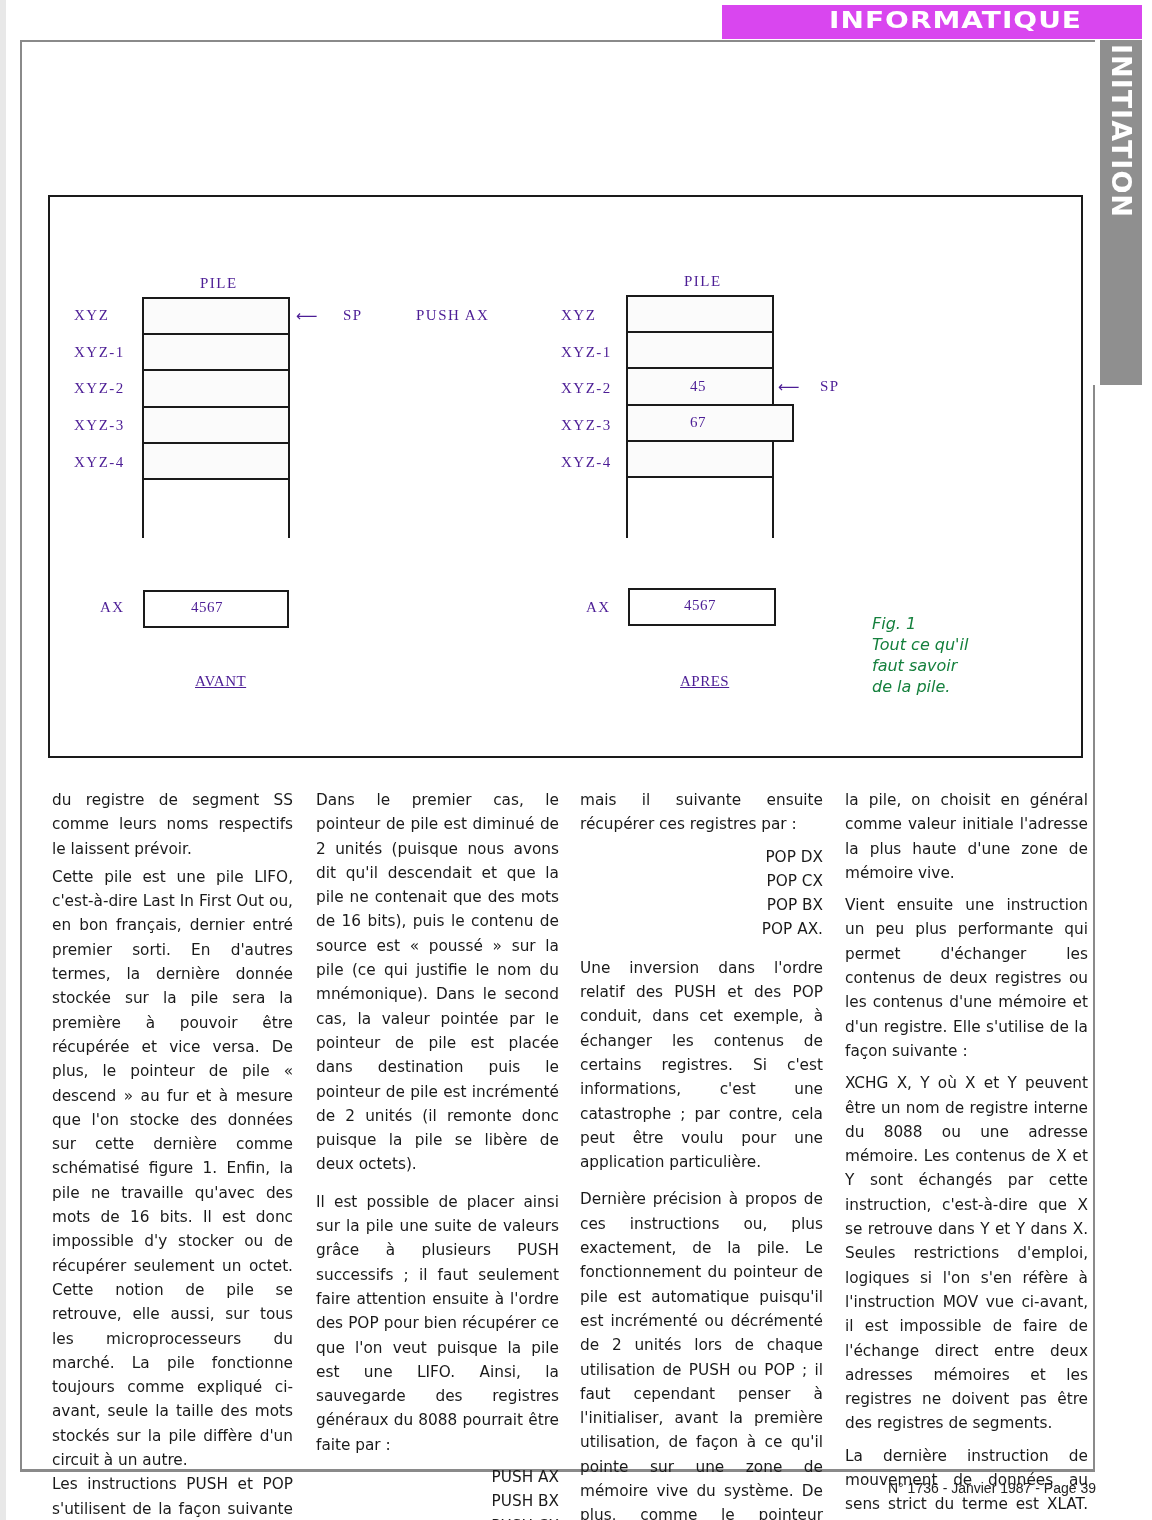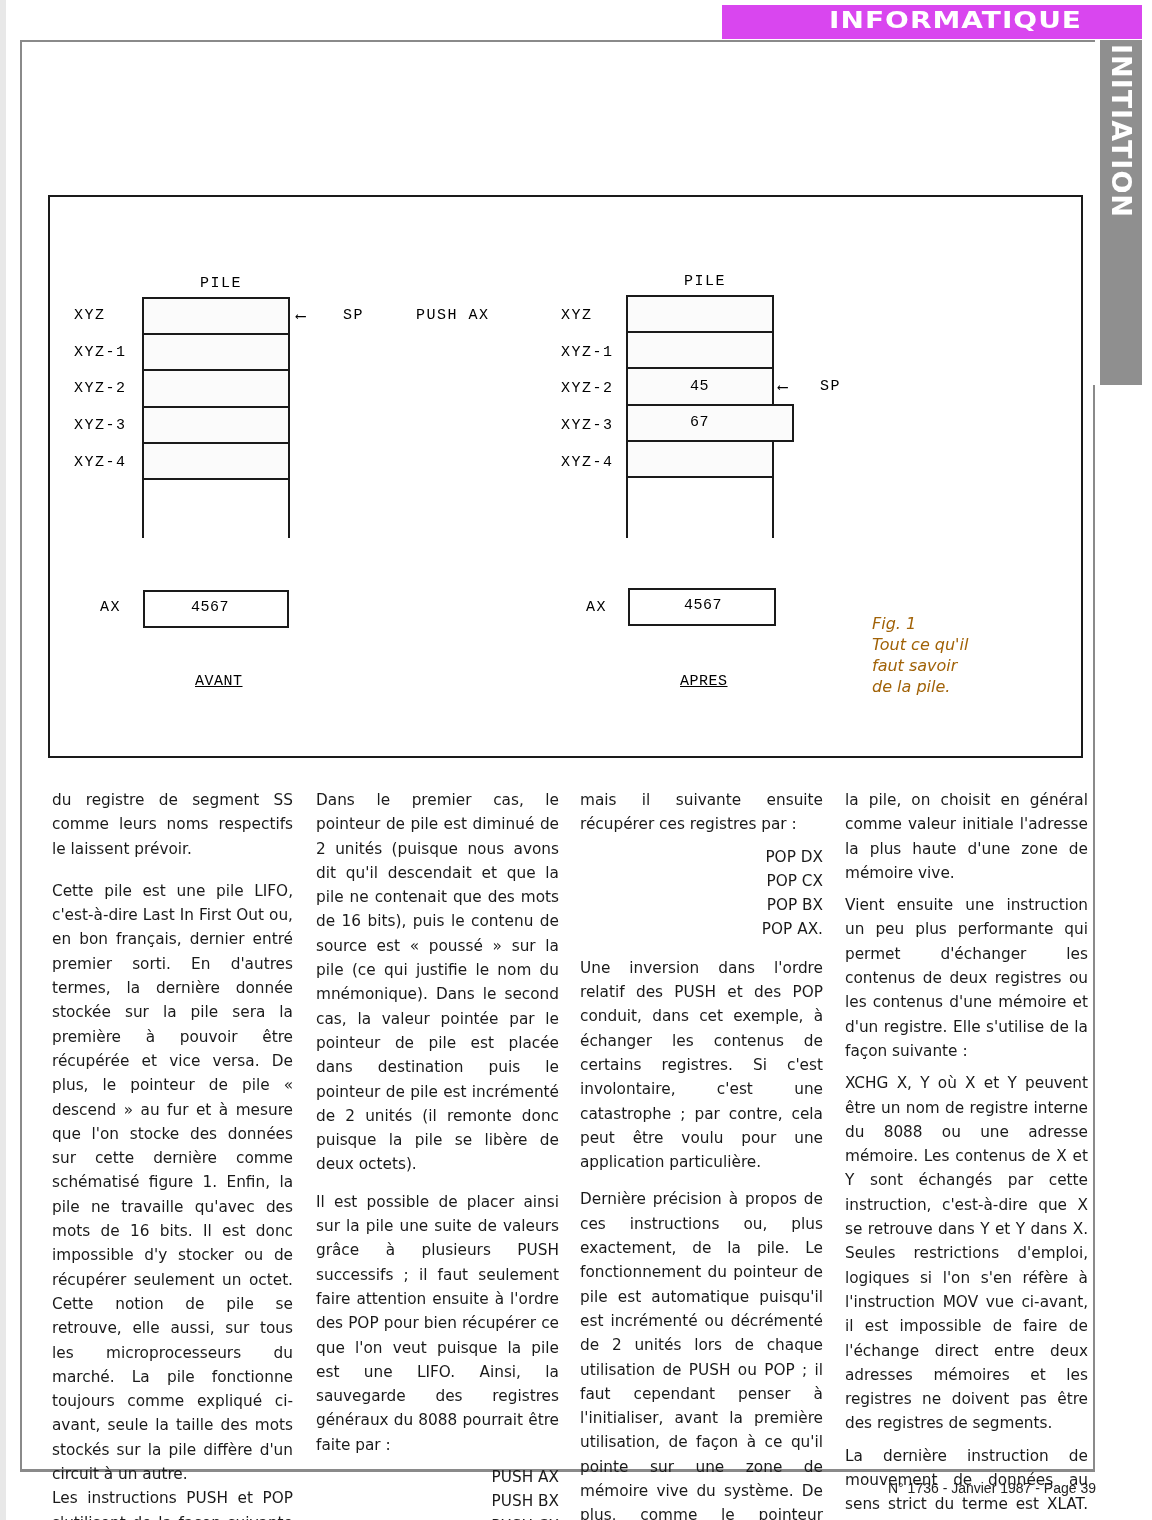--- a/index.html
+++ b/index.html
@@ -11,25 +11,25 @@
                 box-sizing:border-box; }
   .frame-right { position:absolute; left:1093px; top:385px; width:2px; height:1087px; background:#8a8a8a; }
   .header-band { position:absolute; left:722px; top:5px; width:420px; height:34px; background:#d946ef; }
   .header-band span { position:absolute; right:60px; top:1px; font-family:"DejaVu Sans", sans-serif; font-weight:bold;
                       font-size:28px; color:#ffffff; letter-spacing:1px; transform:scaleY(0.85); transform-origin:top; }
   .side-band { position:absolute; left:1100px; top:40px; width:42px; height:345px; background:#8f8f8f; }
   .side-band span { position:absolute; left:6px; top:4px; writing-mode:vertical-rl; font-weight:bold; font-size:27px;
                     color:#ffffff; letter-spacing:1px; }
   .figure { position:absolute; left:48px; top:195px; width:1035px; height:563px;
             border:2px solid #1a1a1a; box-sizing:border-box; }
-  .fig-text { position:absolute; font-family:Liberation Mono, monospace; font-size:15px; color:#000000; letter-spacing:1.5px; white-space:nowrap; }
+  .fig-text { position:absolute; font-family:Liberation Serif, serif; font-size:15px; color:#4c1d95; letter-spacing:1.5px; white-space:nowrap; }
   .cell { position:absolute; border:2px solid #1a1a1a; box-sizing:border-box; background:#fbfbfb; }
   .rail { position:absolute; width:2px; background:#1a1a1a; }
   .caption { position:absolute; left:822px; top:416px; font-family:"DejaVu Sans", sans-serif; font-style:italic;
-             font-size:16px; line-height:21px; color:#a16207; width:150px; }
+             font-size:16px; line-height:21px; color:#15803d; width:150px; }
   .col { position:absolute; top:788px; font-family:"DejaVu Sans", sans-serif; font-size:15.3px; line-height:24.3px;
          color:#1a1a1a; text-align:justify; }
   .col p { margin:0 0 8px 0; }
   .col .code { text-align:right; }
   .footer { position:absolute; left:888px; top:1480px; font-family:"Liberation Sans", sans-serif; font-size:14px; color:#222; }
 </style>
 </head>
 <body>
 
 <div class="left-edge"></div>
@@ -96,42 +96,42 @@
 
   <div class="caption">
     <div>Fig. 1</div>
     <div>Tout ce qu'il</div>
     <div>faut savoir</div>
     <div>de la pile.</div>
   </div>
 </div>
 
 <div class="col" style="left:52px;width:241px;">
-  <p style="margin-bottom:18px">du registre de segment SS comme leurs noms respectifs le laissent prévoir.</p>
+  <p style="margin-bottom:4px">du registre de segment SS comme leurs noms respectifs le laissent prévoir.</p>
   <p style="margin-bottom:0">Cette pile est une pile LIFO, c'est-à-dire Last In First Out ou, en bon français, dernier entré premier sorti. En d'autres termes, la dernière donnée stockée sur la pile sera la première à pouvoir être récupérée et vice versa. De plus, le pointeur de pile « descend » au fur et à mesure que l'on stocke des données sur cette dernière comme schématisé figure 1. Enfin, la pile ne travaille qu'avec des mots de 16 bits. Il est donc impossible d'y stocker ou de récupérer seulement un octet. Cette notion de pile se retrouve, elle aussi, sur tous les microprocesseurs du marché. La pile fonctionne toujours comme expliqué ci-avant, seule la taille des mots stockés sur la pile diffère d'un circuit à un autre.</p>
   <p>Les instructions PUSH et POP s'utilisent de la façon suivante :</p>
 
 </div>
 
 <div class="col" style="left:316px;width:243px;">
   <p style="margin-bottom:13px">Dans le premier cas, le pointeur de pile est diminué de 2 unités (puisque nous avons dit qu'il descendait et que la pile ne contenait que des mots de 16 bits), puis le contenu de source est « poussé » sur la pile (ce qui justifie le nom du mnémonique). Dans le second cas, la valeur pointée par le pointeur de pile est placée dans destination puis le pointeur de pile est incrémenté de 2 unités (il remonte donc puisque la pile se libère de deux octets).</p>
   <p>Il est possible de placer ainsi sur la pile une suite de valeurs grâce à plusieurs PUSH successifs ; il faut seulement faire attention ensuite à l'ordre des POP pour bien récupérer ce que l'on veut puisque la pile est une LIFO. Ainsi, la sauvegarde des registres généraux du 8088 pourrait être faite par :</p>
   <div class="code">PUSH AX</div>
   <div class="code">PUSH BX</div>
   <div class="code">PUSH CX</div>
 
 </div>
 
 <div class="col" style="left:580px;width:243px;">
   <p>mais il suivante ensuite récupérer ces registres par :</p>
   <div class="code">POP DX</div>
   <div class="code">POP CX</div>
   <div class="code">POP BX</div>
   <div class="code" style="margin-bottom:14px">POP AX.</div>
-  <p style="margin-bottom:13px">Une inversion dans l'ordre relatif des PUSH et des POP conduit, dans cet exemple, à échanger les contenus de certains registres. Si c'est involontaire, c'est une catastrophe ; par contre, cela peut être voulu pour une application particulière.</p>
+  <p style="margin-bottom:13px">Une inversion dans l'ordre relatif des PUSH et des POP conduit, dans cet exemple, à échanger les contenus de certains registres. Si c'est informations, c'est une catastrophe ; par contre, cela peut être voulu pour une application particulière.</p>
   <p>Dernière précision à propos de ces instructions ou, plus exactement, de la pile. Le fonctionnement du pointeur de pile est automatique puisqu'il est incrémenté ou décrémenté de 2 unités lors de chaque utilisation de PUSH ou POP ; il faut cependant penser à l'initialiser, avant la première utilisation, de façon à ce qu'il pointe sur une zone de mémoire vive du système. De plus, comme le pointeur descend au fur et à mesure que l'on place des informations sur</p>
 </div>
 
 <div class="col" style="left:845px;width:243px;">
   <p>la pile, on choisit en général comme valeur initiale l'adresse la plus haute d'une zone de mémoire vive.</p>
   <p>Vient ensuite une instruction un peu plus performante qui permet d'échanger les contenus de deux registres ou les contenus d'une mémoire et d'un registre. Elle s'utilise de la façon suivante :</p>
   <p>XCHG X, Y où X et Y peuvent être un nom de registre interne du 8088 ou une adresse mémoire. Les contenus de X et Y sont échangés par cette instruction, c'est-à-dire que X se retrouve dans Y et Y dans X. Seules restrictions d'emploi, logiques si l'on s'en réfère à l'instruction MOV vue ci-avant, il est impossible de faire de l'échange direct entre deux adresses mémoires et les registres ne doivent pas être des registres de segments.</p>
   <p>La dernière instruction de mouvement de données au sens strict du terme est XLAT. Elle est assez peu intéressante car trop restrictive et particu-</p>
 </div>
 

